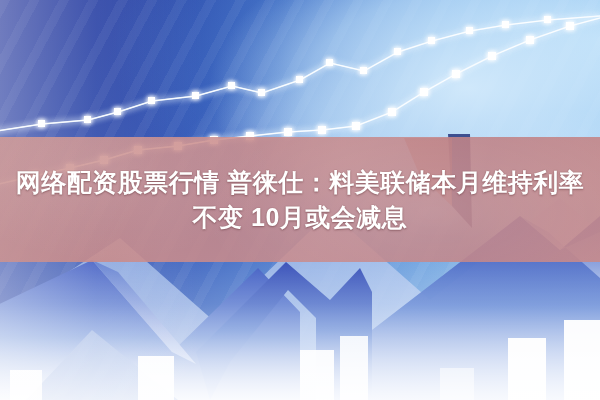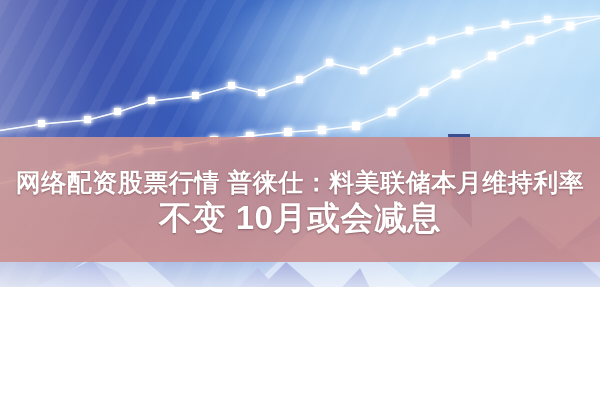--- a/index.html
+++ b/index.html
@@ -1,19 +1,19 @@
 <!DOCTYPE html>
 <html><head>
 <meta charset="utf-8">
 <style>
   * { margin:0; padding:0; box-sizing:border-box; }
   html,body { width:600px; height:400px; overflow:hidden;
     font-family:"Liberation Sans","DejaVu Sans",sans-serif; }
 
-  #stage { position:relative; width:600px; height:287px; overflow:hidden;
+  #stage { position:relative; width:600px; height:400px; overflow:hidden;
     background:#1f3fa0; }
 
   
   .layer { position:absolute; inset:0; }
 
   #sky {
     background:
       radial-gradient(120% 95% at 100% 10%, rgba(190,225,250,.95) 0%, rgba(150,200,243,.75) 22%, rgba(95,160,225,.35) 45%, rgba(40,80,185,0) 68%),
       linear-gradient(118deg, #25369b 0%, #2c49ab 22%, #3a63c0 42%, #5a90d8 62%, #8fbde9 80%, #b9d8f2 100%);
   }
@@ -95,21 +95,21 @@
       radial-gradient(40% 100% at 18% 30%, rgba(255,240,230,.10) 0%, rgba(255,240,230,0) 70%);
   }
 
   .title-line {
     position:relative; z-index:3;
     color:#ffffff; font-weight:bold;
     font-size:25px; line-height:35px; letter-spacing:.5px;
     text-shadow:0 1px 2px rgba(90,45,50,.45), 0 0 1px rgba(120,60,60,.5);
     white-space:nowrap; text-align:center;
   }
-  #titleLine2 { font-size:33px; }
+  #titleLine2 { font-size:25px; }
 </style>
 </head>
 <body>
 
 <div id="stage">
 
   <div class="layer" id="sky"></div>
 
   <div class="layer" id="ticker">
     <div id="tickerInner">

